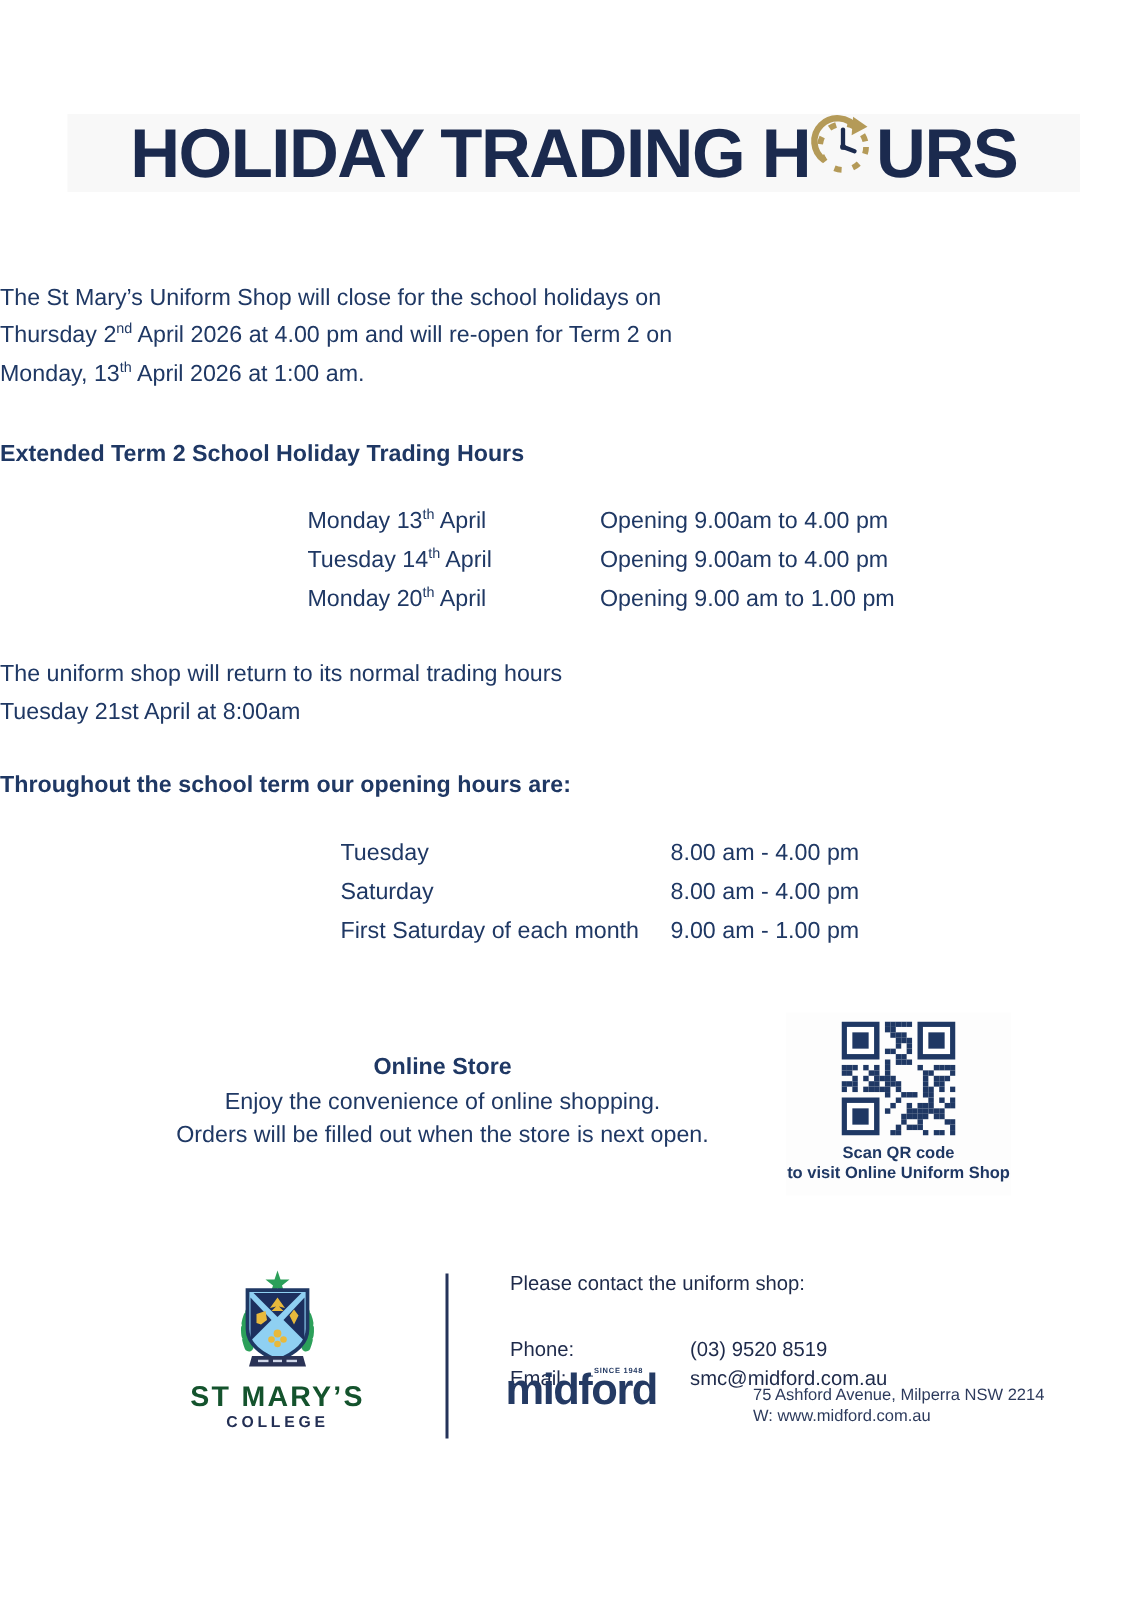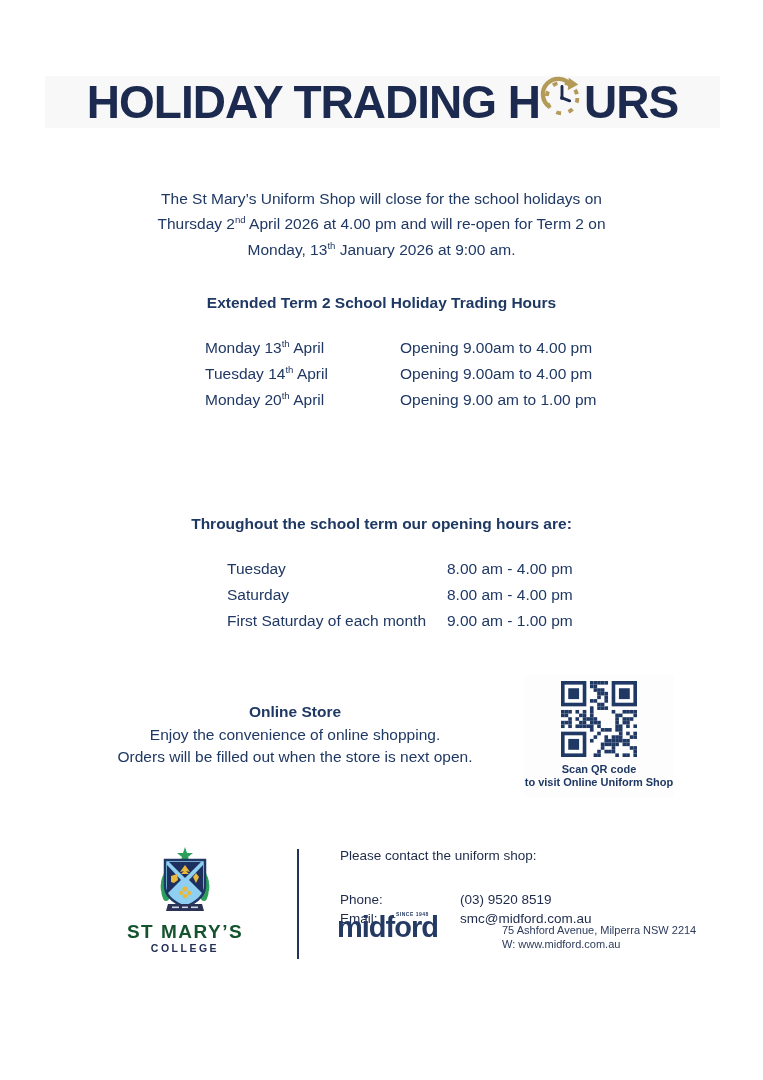--- a/index.html
+++ b/index.html
@@ -7,21 +7,21 @@
         font-family:"Liberation Sans",sans-serif;color:#1f3864;}
 
   
   .title-band{position:absolute;left:45px;top:76px;width:675px;height:52px;background:#f8f8f8;
               display:flex;align-items:center;justify-content:center;}
   .title{display:flex;align-items:center;font-weight:bold;font-size:46px;letter-spacing:-1px;
          color:#1b2a4e;white-space:nowrap;}
   .title .clock{margin:0 -2px 2px -2px;}
 
   
-  .center-block{position:absolute;left:0;width:763px;text-align:center;font-size:15.5px;line-height:25.3px;}
+  .center-block{position:absolute;left:0;width:763px;font-size:15.5px;line-height:25.3px;}
   .bold{font-weight:bold;}
   sup{font-size:62%;line-height:0;}
 
   .intro{top:186px;}
   .extended-head{top:290px;font-weight:bold;}
   .normal-block{top:437px;}
   .through-head{top:511px;font-weight:bold;}
 
   .sched{position:absolute;font-size:15.5px;line-height:26px;}
   .sched-extended{left:205px;top:335px;}
@@ -77,40 +77,44 @@
           <circle cx="25" cy="27" r="2" fill="#1b2a4e"></circle>
         </svg>
       </span>
         <span>URS</span>
     </div>
   </div>
 
   <div class="center-block intro">
     <div><span>The St Mary’s Uniform Shop will close for the school holidays on</span></div>
     <div><span>Thursday 2</span><sup>nd</sup><span> April 2026 at 4.00 pm and will re-open for Term 2 on</span></div>
-    <div><span>Monday, 13</span><sup>th</sup><span> January 2026 at 9:00 am.</span></div>
+    <div><span>Monday, 13</span><sup>th</sup><span> April 2026 at 1:00 am.</span></div>
   </div>
 
   <div class="center-block extended-head">Extended Term 2 School Holiday Trading Hours</div>
 
   <div class="sched sched-extended">
     <div class="sched-row">
       <span class="col-day"><span>Monday 13</span><sup>th</sup><span> April</span></span>
       <span class="col-hours">Opening 9.00am to 4.00 pm</span>
     </div>
     <div class="sched-row">
       <span class="col-day"><span>Tuesday 14</span><sup>th</sup><span> April</span></span>
       <span class="col-hours">Opening 9.00am to 4.00 pm</span>
     </div>
     <div class="sched-row">
       <span class="col-day"><span>Monday 20</span><sup>th</sup><span> April</span></span>
       <span class="col-hours">Opening 9.00 am to 1.00 pm</span>
     </div>
   </div>
 
+  <div class="center-block normal-block">
+    <div>The uniform shop will return to its normal trading hours</div>
+    <div>Tuesday 21st April at 8:00am</div>
+  </div>
 
   <div class="center-block through-head">Throughout the school term our opening hours are:</div>
 
   <div class="sched sched-term">
     <div class="sched-row">
       <span class="col-day">Tuesday</span>
       <span class="col-hours">8.00 am - 4.00 pm</span>
     </div>
     <div class="sched-row">
       <span class="col-day">Saturday</span>

